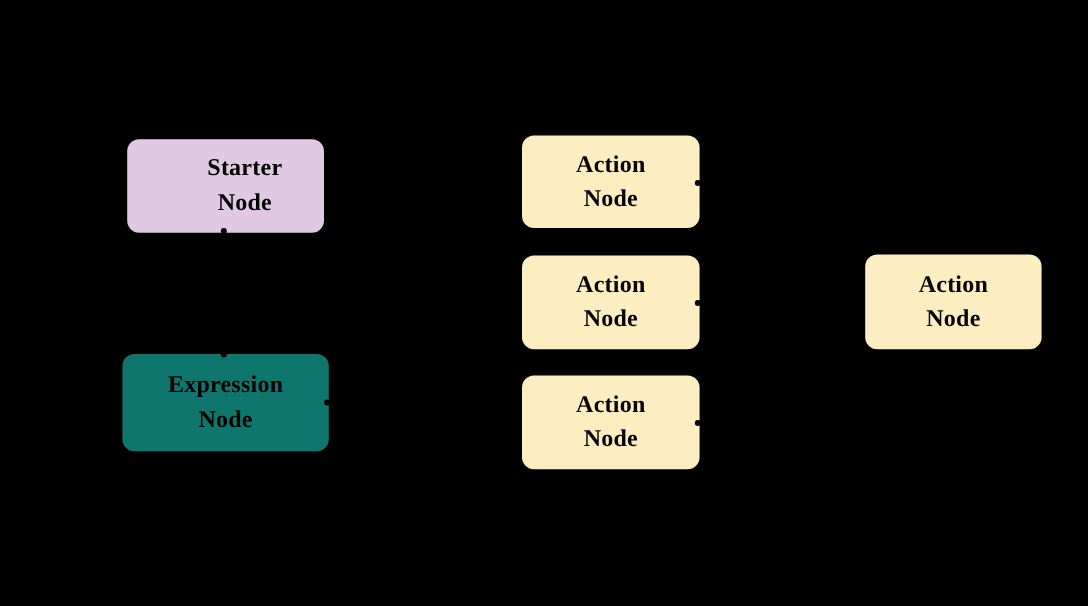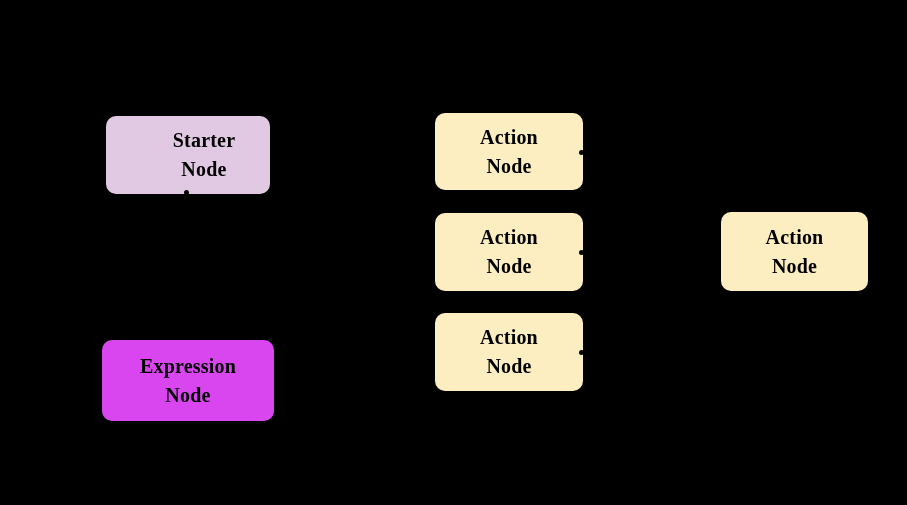--- a/index.html
+++ b/index.html
@@ -58,21 +58,21 @@
 </head>
 <body>
 
 <div id="canvas">
 
   <div class="node" id="starter-node" style="background-color: rgb(226, 201, 227); padding-left: 32px;">
     <span class="label">Starter
 Node</span>
   </div>
 
-  <div class="node" id="expression-node" style="background-color: #d946ef; margin-top: 45px;">
+  <div class="node" id="expression-node" style="background-color: #0f766e;">
     <span class="label">Expression
 Node</span>
   </div>
 
   <div class="node" id="action-node-1" style="background-color: rgb(252, 238, 192);">
     <span class="label">Action
 Node</span>
   </div>
 
   <div class="node" id="action-node-2" style="background-color: rgb(252, 238, 192);">

